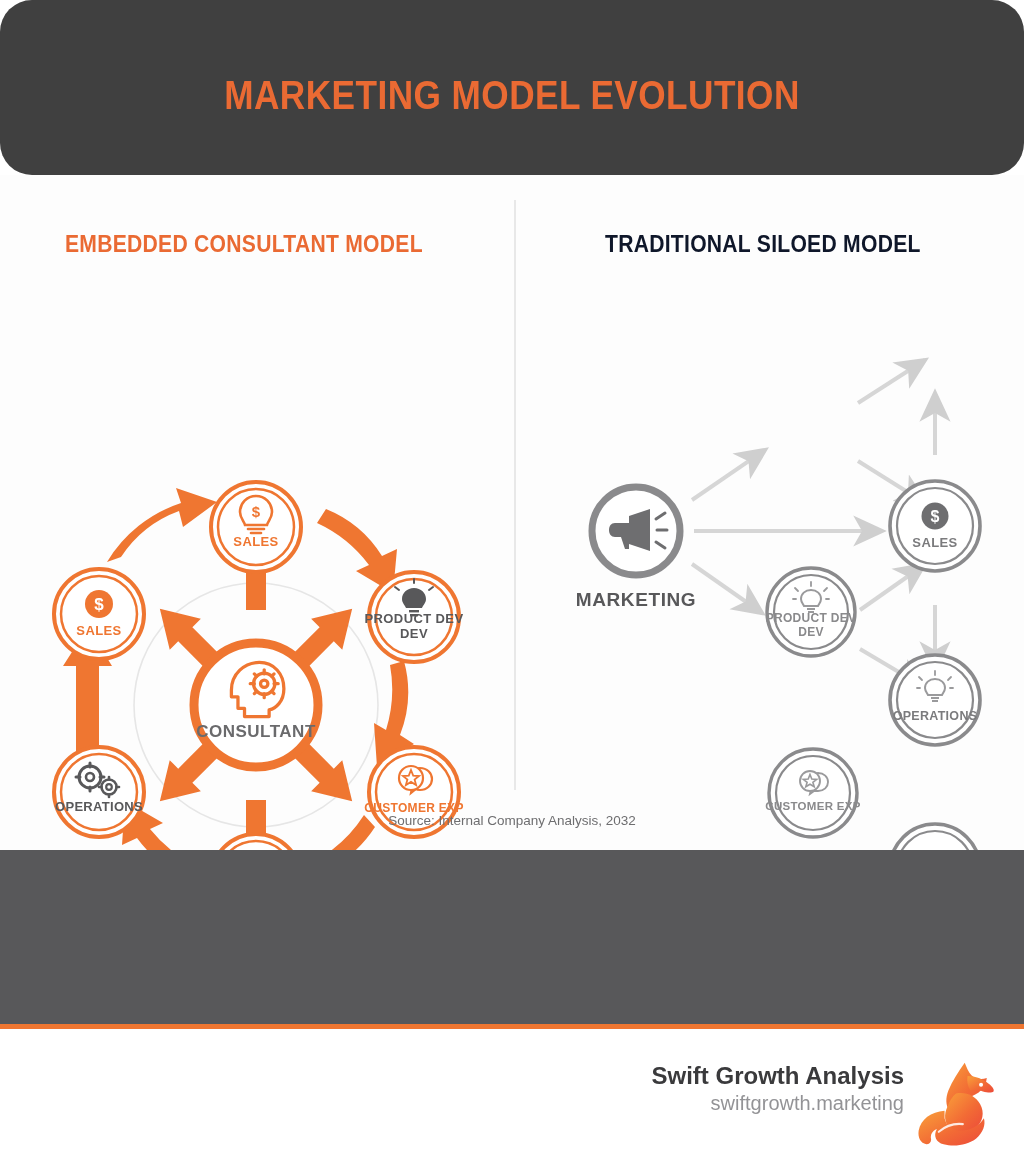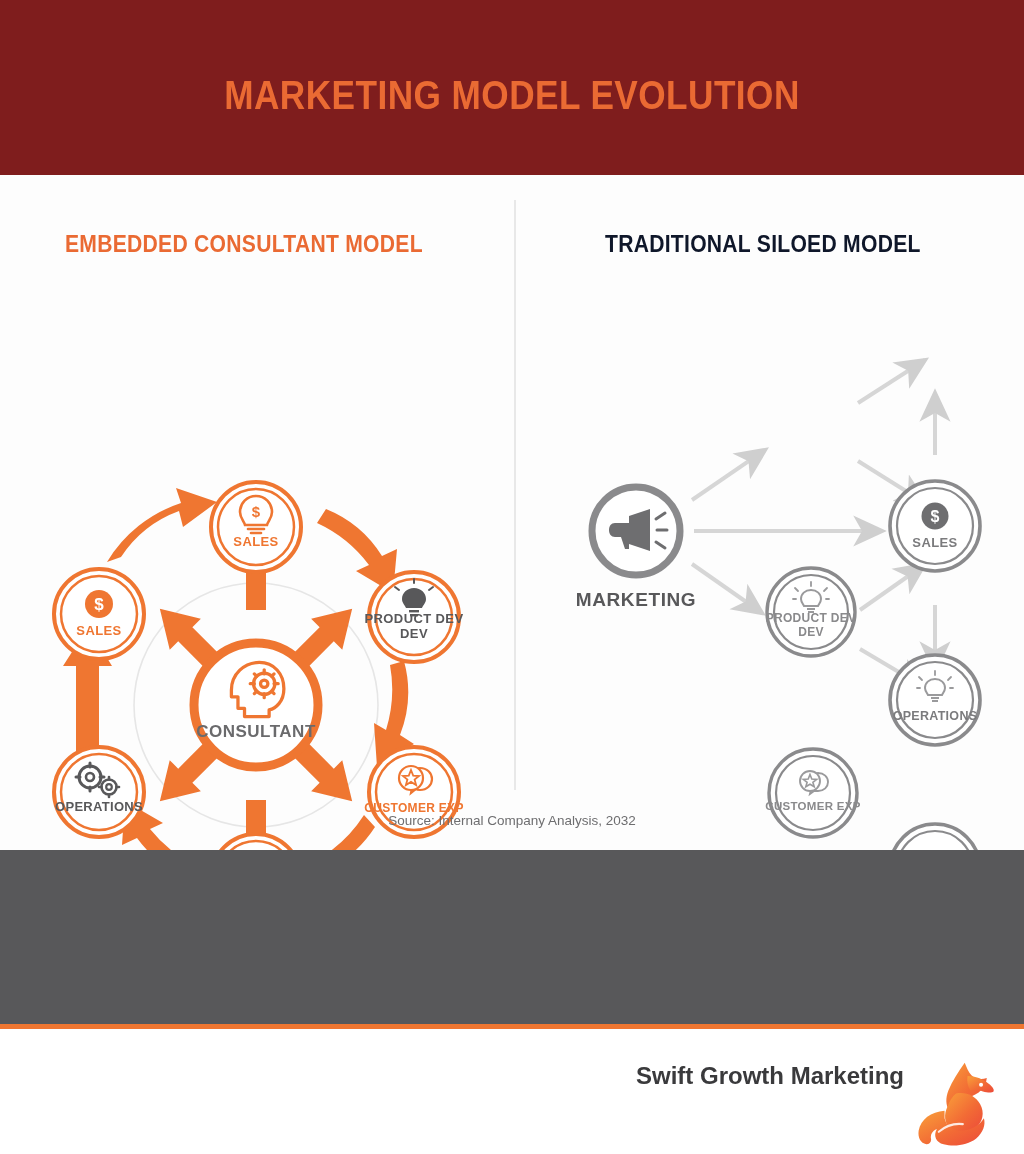--- a/index.html
+++ b/index.html
@@ -7,21 +7,22 @@
   body{
     width:1024px;height:1154px;position:relative;overflow:hidden;
     font-family:"Liberation Sans", sans-serif;
     -webkit-font-smoothing:antialiased;
   }
   .page{position:absolute;inset:0;background:#ffffff;}
 
   
   .header{
     position:absolute;left:0;top:0;width:1024px;height:175px;
-    background:#7f1d1d;
+    background:#404040;
+    border-radius:32px;
   }
   .header-title{
     position:absolute;left:0;top:95px;width:1024px;
     transform:translateY(-50%);
     text-align:center;
     color:#ea6a33;
     font-family:"Liberation Sans Narrow","Liberation Sans",sans-serif;
     font-weight:bold;font-size:40px;letter-spacing:0.5px;
     transform-origin:center;
     white-space:nowrap;
@@ -383,21 +384,22 @@
     </svg>
 
     <div class="source-note">Source: Internal Company Analysis, 2032</div>
   </div>
 
   <div class="band"></div>
   <div class="band-rule"></div>
 
   <div class="footer">
     <div class="brand-block">
-      <div class="brand-name">Swift Growth Marketing</div>
+      <div class="brand-name">Swift Growth Analysis</div>
+      <div class="brand-url">swiftgrowth.marketing</div>
     </div>
     <svg class="brand-logo" viewBox="0 0 100 100" xmlns="http://www.w3.org/2000/svg">
       <defs>
         <linearGradient id="foxGrad" x1="0" y1="0" x2="1" y2="1">
           <stop offset="0%" stop-color="#f9a03a"></stop>
           <stop offset="55%" stop-color="#f26b35"></stop>
           <stop offset="100%" stop-color="#ec4a3a"></stop>
         </linearGradient>
       </defs>
 

